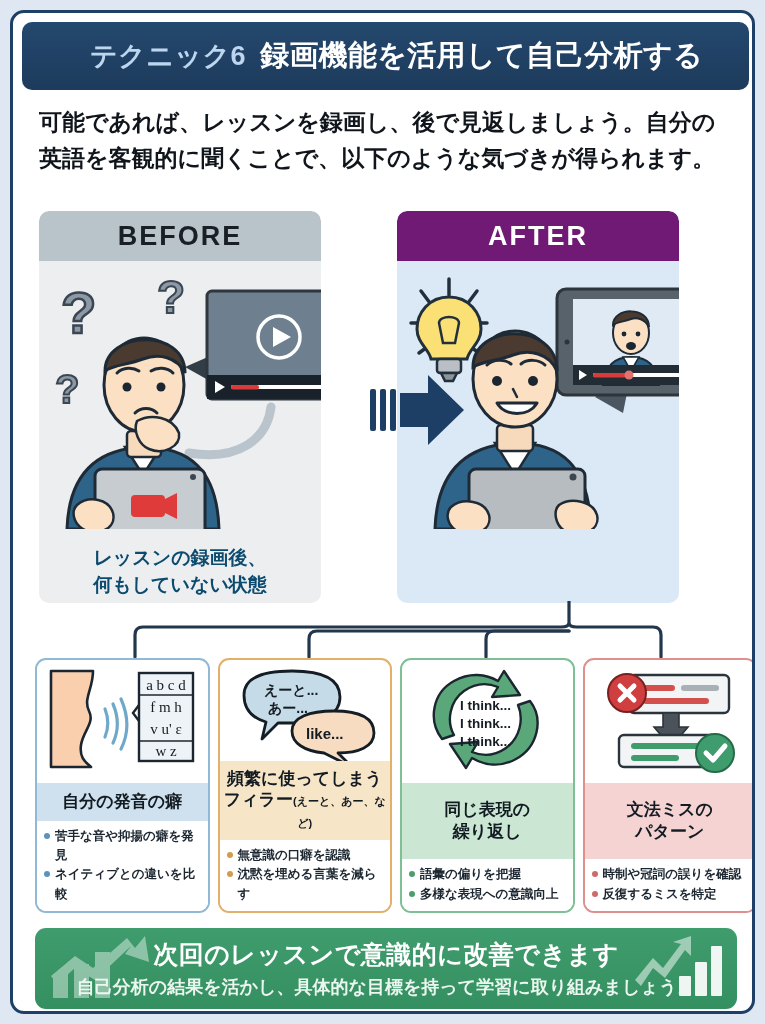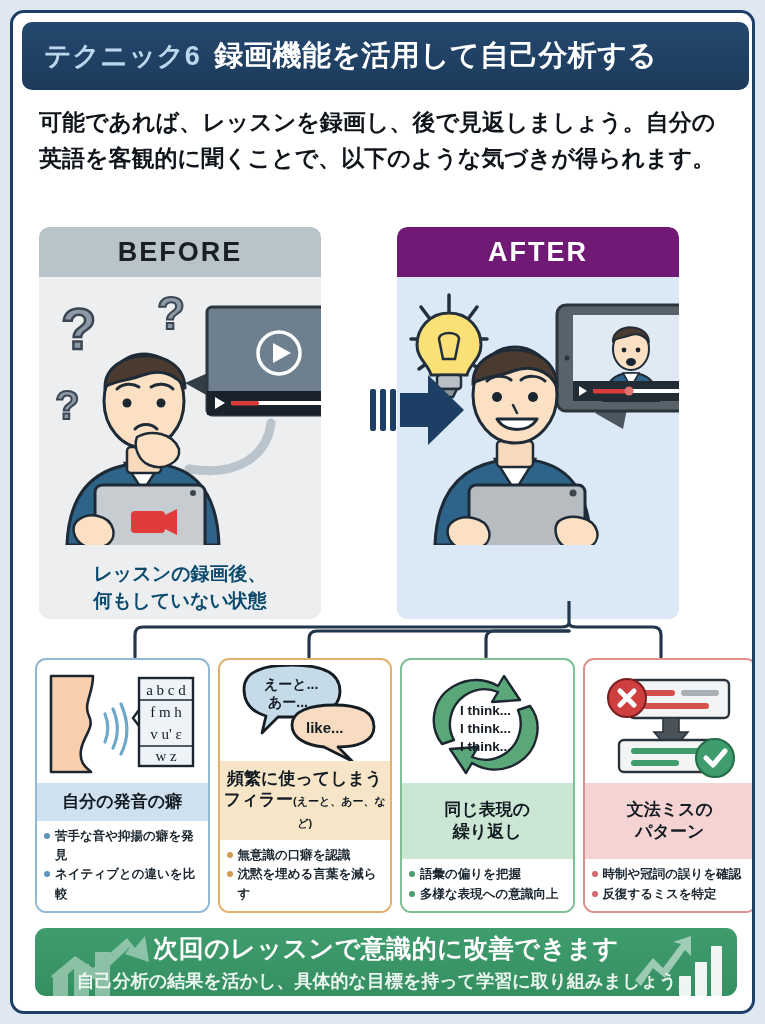--- a/index.html
+++ b/index.html
@@ -25,39 +25,40 @@
   }
 
   
   .hdr {
     position: absolute; left: 9px; top: 9px;
     width: 727px; height: 68px;
     background: linear-gradient(180deg,#24486e 0%, #1d3b5c 100%);
     border-radius: 10px;
     display: flex; align-items: center;
     padding-left: 22px;
+    justify-content: center;
   }
   .hdr-tag {
     color: #bcd6ee; font-size: 27px; font-weight: bold;
     letter-spacing: .5px;
   }
   .hdr-title {
     color: #ffffff; font-size: 29px; font-weight: bold;
     margin-left: 14px; letter-spacing: .3px;
   }
 
   
   .lead {
     position: absolute; left: 26px; top: 92px; width: 700px;
     font-size: 23px; line-height: 1.55; color: #10151c; font-weight: bold;
   }
 
   
   .ba-wrap { position: absolute; left: 26px; top: 198px; width: 700px; height: 392px; }
-  .panel { position: absolute; top: 16px; width: 282px; height: 392px; border-radius: 10px; overflow: hidden; }
+  .panel { position: absolute; top: 0; width: 282px; height: 392px; border-radius: 10px; overflow: hidden; }
   .panel.before { left: 0; background: #eceef0; }
   .panel.after  { left: 358px; background: #dbe9f7; }
   .panel-hdr {
     height: 50px; display: flex; align-items: center; justify-content: center;
     font-size: 27px; font-weight: bold; letter-spacing: 2px;
     border-radius: 10px 10px 0 0;
   }
   .panel.before .panel-hdr { background: #b9c3ca; color: #1a1f25; }
   .panel.after  .panel-hdr { background: #701a75; color: #ffffff; }
   .panel-art { position: relative; height: 268px; }
@@ -74,21 +75,21 @@
 
   
   .cards { position: absolute; left: 22px; top: 645px; width: 722px; height: 255px;
            display: flex; gap: 8px; }
   .card {
     flex: 1; border-radius: 11px; border: 2.5px solid; background: #ffffff;
     display: flex; flex-direction: column; overflow: hidden;
   }
   .card .art {
     height: 118px; background: #ffffff; margin: 5px 5px 0 5px;
-    border-radius: 7px; display: flex; align-items: center; justify-content: center;
+    border-radius: 7px; display: flex; justify-content: center;
     overflow: hidden;
   }
   .card .ttl {
     text-align: center; font-size: 17px; font-weight: bold; color: #121a22;
     line-height: 1.25; padding: 7px 3px 8px; flex: 1;
     display: flex; align-items: center; justify-content: center;
   }
   .card .ttl .sm { font-size: 11px; font-weight: bold; }
   .card .bul { background: #ffffff; padding: 6px 6px 7px 7px; }
   .card .bul div {
@@ -98,21 +99,21 @@
   .card .bul .dot {
     width: 6px; height: 6px; border-radius: 50%; margin: 6px 5px 0 0; flex: 0 0 auto;
   }
   .c1 { border-color: #8fb9d4; } .c1 .ttl { background: #cfe1ee; }
   .c2 { border-color: #e2b06a; } .c2 .ttl { background: #f7e5c8; }
   .c3 { border-color: #7fbf95; } .c3 .ttl { background: #cbe7d3; align-items: center; }
   .c4 { border-color: #e08f8f; } .c4 .ttl { background: #f4d3d2; }
 
   
   .footer {
-    position: absolute; left: 22px; top: 915px; width: 702px; height: 68px;
+    position: absolute; left: 22px; top: 915px; width: 702px; height: 81px;
     background: linear-gradient(180deg,#3f9c6d 0%, #359061 100%);
     border-radius: 11px; display: flex; align-items: center; justify-content: center;
     position: absolute;
   }
   .footer .ftxt { text-align: center; z-index: 2; }
   .footer .f1 { color: #ffffff; font-size: 25px; font-weight: bold; letter-spacing: .5px; }
   .footer .f2 { color: #eaf6ef; font-size: 18px; font-weight: bold; margin-top: 4px; }
   .footer svg { position: absolute; }
   .fg-left { left: 14px; top: 8px; }
   .fg-right { right: 14px; top: 6px; }

